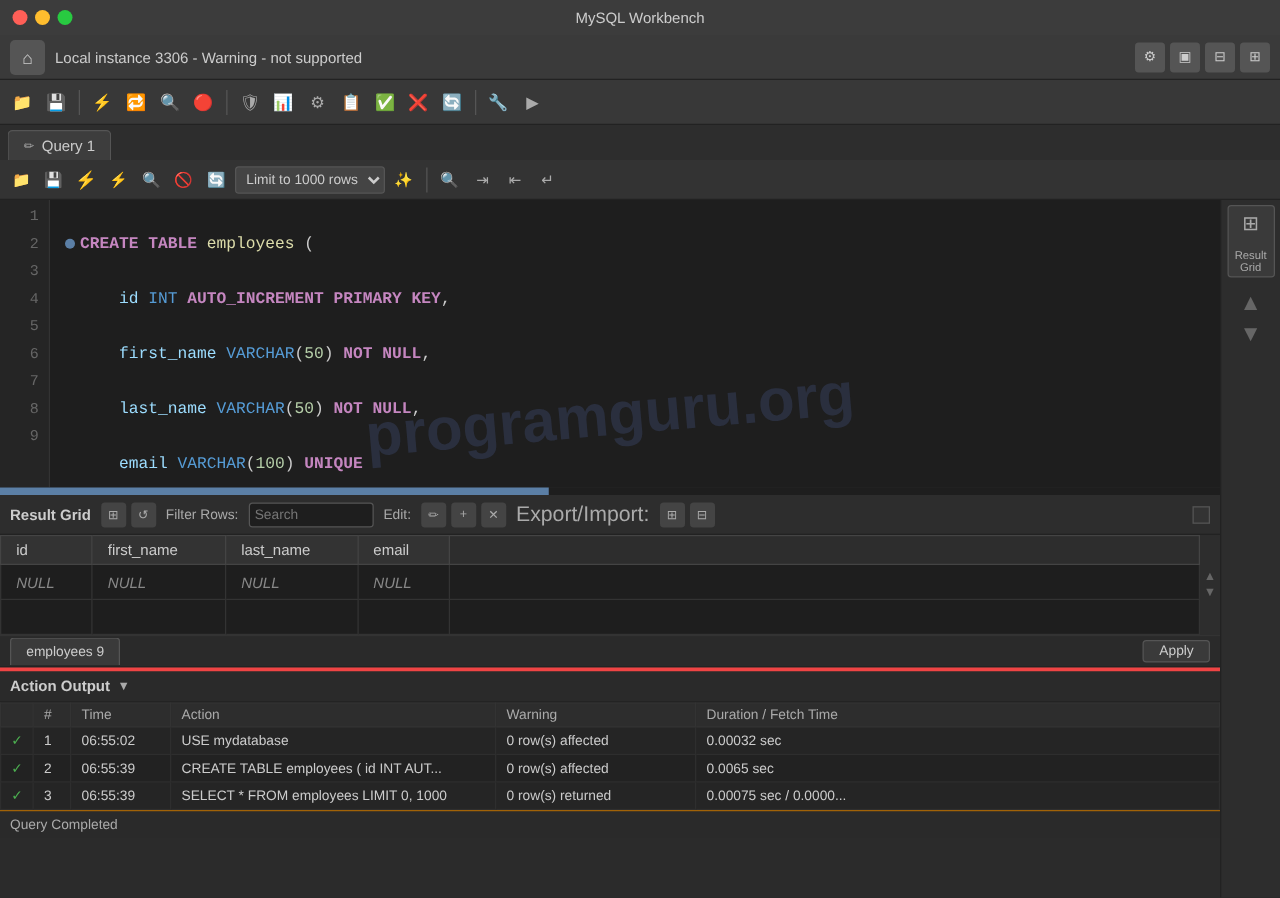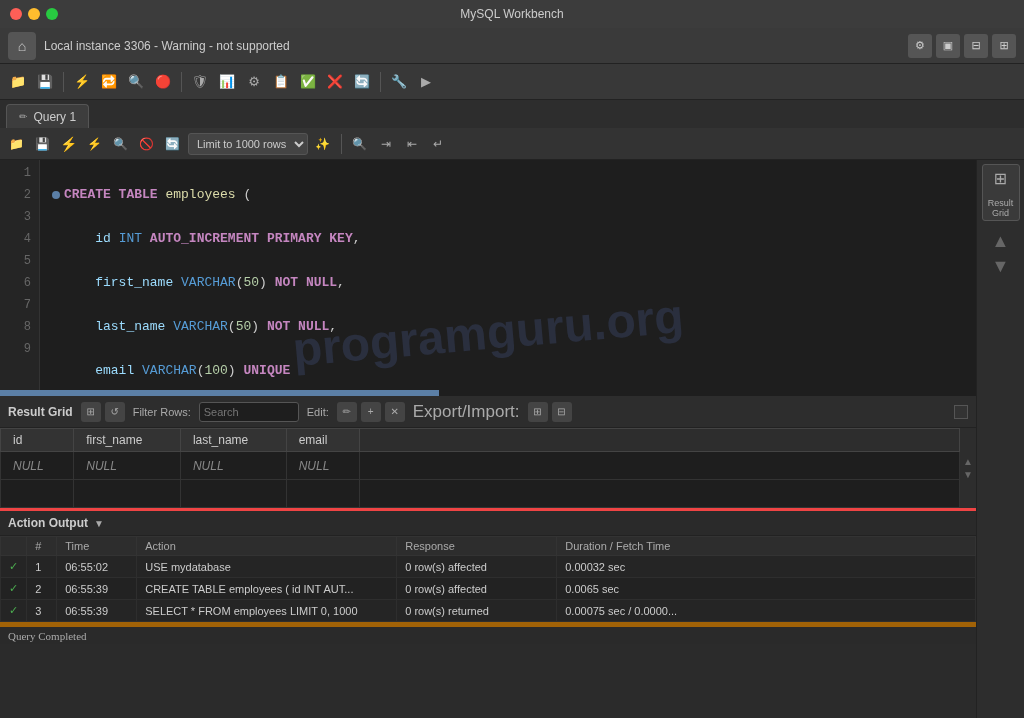--- a/index.html
+++ b/index.html
@@ -395,22 +395,21 @@
     }
     .output-table tr:nth-child(even) td { background: #222; }
 
     
     .bottom-status {
       height: 22px;
       background: #2a2a2a;
       display: flex;
       align-items: center;
       padding: 0 8px;
-      border-top: 5px solid #a16207;
-      font-family: Liberation Serif, serif;
+      border-top: 1px solid #a16207;
     }
     .bottom-status-text { font-size: 11px; color: #aaa; }
 
     
     .main-layout {
       display: flex;
       flex-direction: column;
       height: calc(718px - 28px - 36px);
     }
     .editor-and-results {
@@ -597,34 +596,40 @@
               <td></td>
             </tr>
           </tbody>
         </table>
         <div class="scroll-panel">
           <span class="scroll-arrow">▲</span>
           <span class="scroll-arrow">▼</span>
         </div>
       </div>
 
+      <div class="employees-tab-bar">
+        <div class="employees-tab">
+          <span>employees 9</span>
+        </div>
+        <button class="apply-btn">Apply</button>
+      </div>
 
       <div class="action-output-bar">
         <span class="action-output-label">Action Output</span>
         <span class="action-output-arrow">▼</span>
       </div>
 
       <table class="output-table">
         <thead>
           <tr>
             <th style="width:24px"></th>
             <th style="width:30px">#</th>
             <th style="width:80px">Time</th>
             <th style="width:260px">Action</th>
-            <th style="width:160px">Response</th>
+            <th style="width:160px">Warning</th>
             <th>Duration / Fetch Time</th>
           </tr>
         </thead>
         <tbody>
           <tr>
             <td style="color:#4caf50;text-align:center">✓</td>
             <td>1</td>
             <td>06:55:02</td>
             <td>USE mydatabase</td>
             <td>0 row(s) affected</td>

